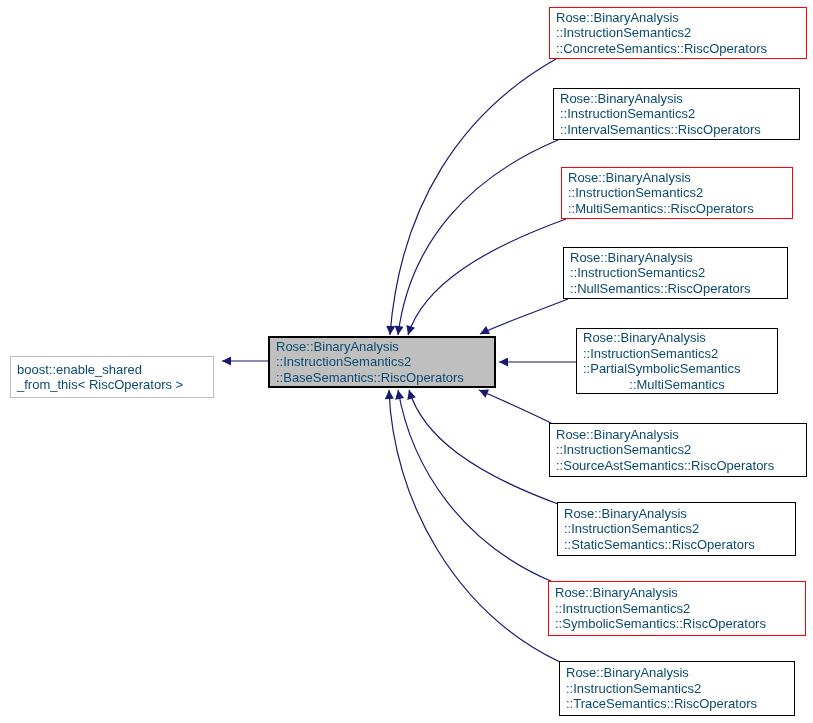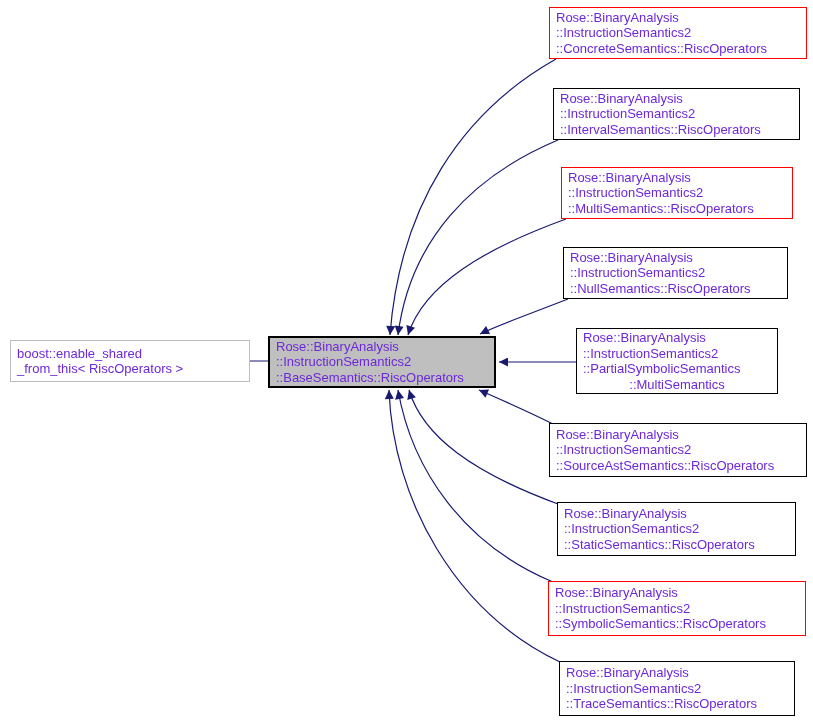--- a/index.html
+++ b/index.html
@@ -9,35 +9,35 @@
     background:#ffffff;
     font-family:"Liberation Sans","DejaVu Sans",sans-serif;
     overflow:hidden;
   }
   svg.edges{position:absolute;left:0;top:0;width:813px;height:723px;}
   .node{
     position:absolute;
     box-sizing:border-box;
     background:#ffffff;
     border:1.5px solid #000000;
-    color:#6d28d9;
+    color:#0c4a6e;
     font-size:13px;
     line-height:15.5px;
     white-space:pre;
     display:flex;
     flex-direction:column;
     justify-content:center;
     padding:18px 6px;
   }
   .node[data-border="red"]{border-color:#ff0000;}
   .node[data-border="gray"]{border-color:#bebebe;}
   .node.current{background:#bfbfbf;border-width:2px;}
   .center-line{text-align:center;}
   
-  #n-boost     {left:10px;  top:340px; width:240px; height:42px;}
+  #n-boost     {left:10px;  top:356px; width:204px; height:42px;}
   #n-base      {left:268px; top:336px; width:228px; height:52px;}
   #n-concrete  {left:549px; top:7px;   width:258px; height:52px;}
   #n-interval  {left:553px; top:88px;  width:247px; height:52px;}
   #n-multi     {left:561px; top:167px; width:232px; height:52px;}
   #n-null      {left:563px; top:247px; width:225px; height:52px;}
   #n-partial   {left:576px; top:328px; width:202px; height:66px;}
   #n-sourceast {left:549px; top:423px; width:258px; height:54px;}
   #n-static    {left:557px; top:502px; width:239px; height:54px;}
   #n-symbolic  {left:548px; top:581px; width:258px; height:55px;}
   #n-trace     {left:559px; top:661px; width:236px; height:55px;}

